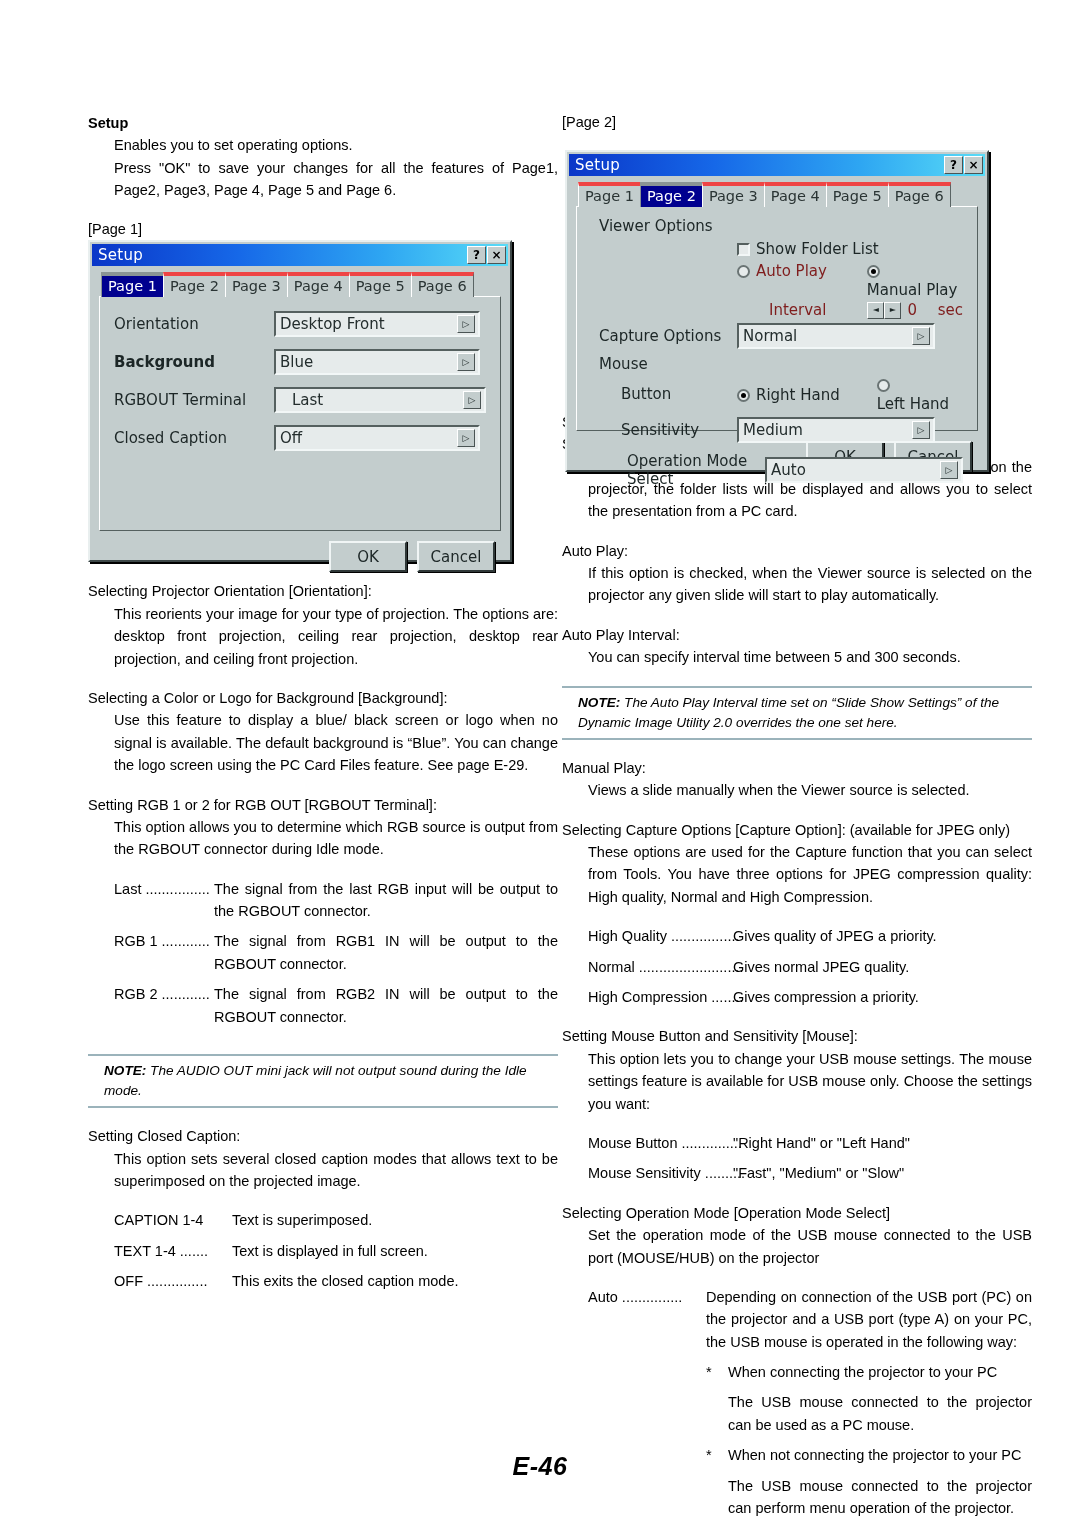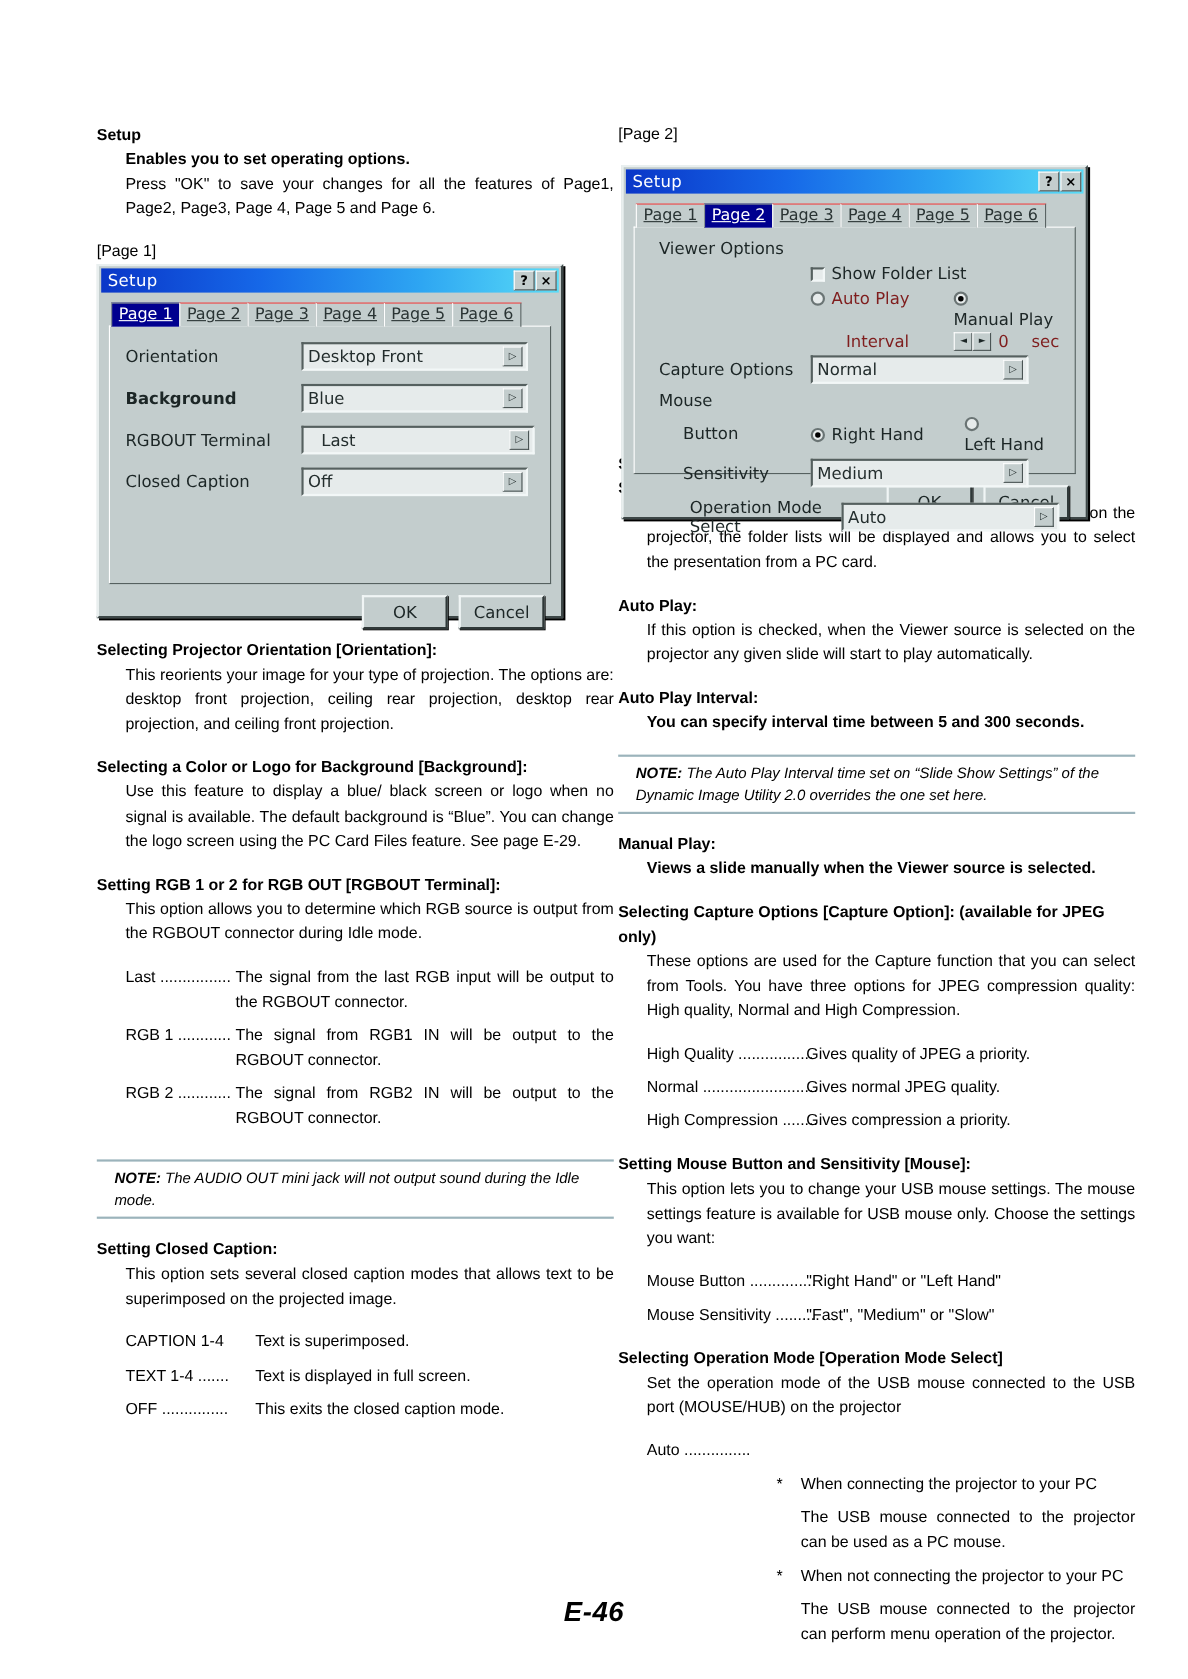--- a/index.html
+++ b/index.html
@@ -36,21 +36,21 @@
     line-height: 1.55;
     margin: 0;
   }
   .para {
     font-size: 14.5px;
     line-height: 1.545;
     margin: 0;
     text-align: justify;
     text-justify: inter-word;
   }
-  .para.nojust { text-align: left; font-weight: bold; }
+  .para.nojust { text-align: left; }
   .indent { padding-left: 26px; }
   .gap-s { height: 8px; }
   .gap-m { height: 17px; }
   .gap-l { height: 26px; }
 
   .bracket {
     font-size: 14.5px;
     line-height: 1.5;
     margin: 0;
   }
@@ -158,26 +158,25 @@
     margin-bottom: -1px;
     padding-left: 2px;
   }
   .tab {
     height: 21px;
     line-height: 21px;
     padding: 0 6px;
     font-size: 14.5px;
     color: #2a3434;
     background: #c3cdcd;
-    border-top: 1px solid #ef4444;
+    border-top: 4px solid #ef4444;
     border-left: 1px solid #ffffff;
     border-right: 1px solid #5a6464;
     margin-right: -1px;
     white-space: nowrap;
-    text-decoration: underline;
   }
   .tab.sel {
     background: #00008f;
     color: #ffffff;
     border-top-color: #8a9494;
     border-left-color: #8a9494;
   }
   .tabpanel {
     border: 1px solid #ffffff;
     border-right-color: #55605f;
@@ -589,20 +588,21 @@
         <span class="desc nojust">"Fast", "Medium" or "Slow"</span>
       </div>
 
       <div class="gap-m"></div>
       <div class="para nojust">Selecting Operation Mode [Operation Mode Select]</div>
       <div class="para indent">Set the operation mode of the USB mouse connected to the USB port (MOUSE/HUB) on the projector</div>
 
       <div class="gap-m"></div>
       <div class="defrow w118">
         <span class="term">Auto ...............</span>
+        <span class="desc">Depending on connection of the USB port (PC) on the projector and a USB port (type A) on your PC, the USB mouse is operated in the following way:</span>
       </div>
 
       <div class="gap-s"></div>
       <div class="star-row">
         <span class="star">*</span>
         <span class="stxt">When connecting the projector to your PC</span>
       </div>
       <div class="gap-s"></div>
       <div class="star-body">The USB mouse connected to the projector can be used as a PC mouse.</div>
 

